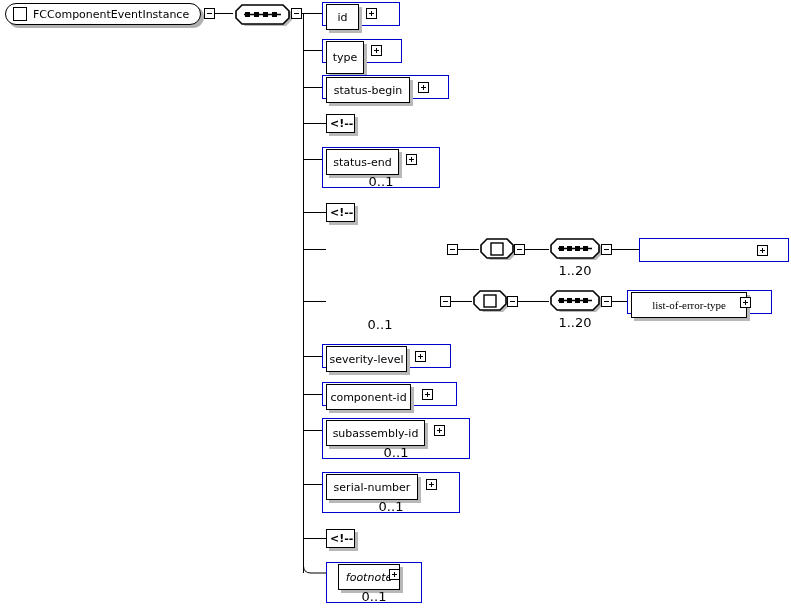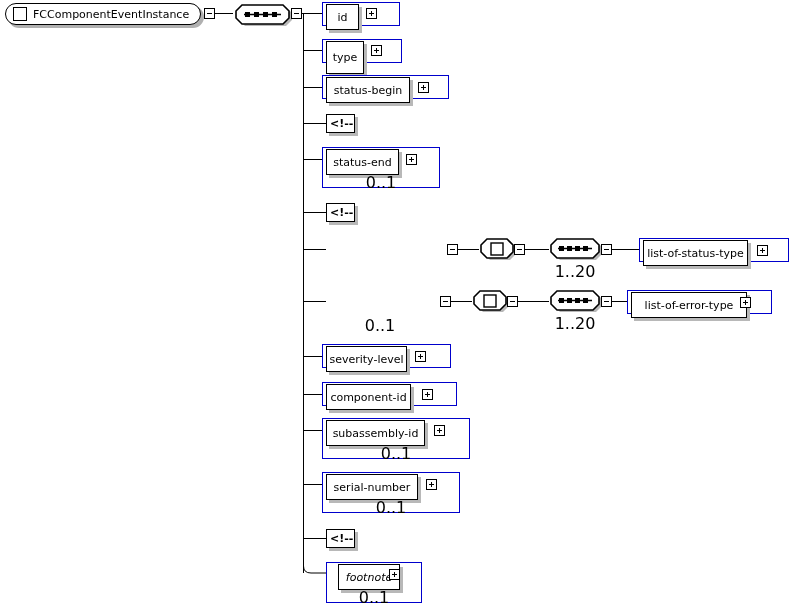--- a/index.html
+++ b/index.html
@@ -92,21 +92,21 @@
     font-size: 11px;
     font-weight: bold;
     color: #000000;
     white-space: nowrap;
     line-height: 1;
   }
 
   
   .card {
     position: absolute;
-    font-size: 16px;
+    font-size: 13px;
     color: #000000;
     text-align: center;
     white-space: nowrap;
     line-height: 1;
   }
 
   
   .toggle {
     position: absolute;
     width: 11px;
@@ -249,23 +249,20 @@
       <rect x="18" y="10" width="5" height="5" fill="#000000"></rect>
       <rect x="26" y="10" width="5" height="5" fill="#000000"></rect>
       <rect x="34" y="10" width="5" height="5" fill="#000000"></rect>
     </svg>
   </div>
   <div class="card" style="left:549px; top:264px; width:52px;">1..20</div>
   <div class="toggle" style="left:601px; top:244px;"></div>
   <div class="hline" style="left:612px; top:249px; width:27px;"></div>
 
   <div class="elem-frame" style="left:639px; top:238px; width:150px; height:24px;"></div>
-  <div class="label-box" style="left:643px; top:240px; width:105px; height:19px;">
-    <span class="txt">list-of-status-type</span>
-  </div>
   <div class="toggle plus" style="left:757px; top:245px;"></div>
 
   <div class="hline" style="left:303px; top:301px; width:23px;"></div>
   <div class="card" style="left:326px; top:318px; width:108px;">0..1</div>
   <div class="toggle" style="left:440px; top:296px;"></div>
   <div class="hline" style="left:451px; top:301px; width:21px;"></div>
 
   <div class="octagon" style="left:472px; top:288px; width:42px; height:27px;">
     <svg width="42" height="27" viewBox="0 0 42 27">
       <polygon points="2,9 8,3 28,3 34,9 34,16 28,22 8,22 2,16" fill="#b8b8b8" transform="translate(3,2)"></polygon>
@@ -285,21 +282,21 @@
       <rect x="18" y="10" width="5" height="5" fill="#000000"></rect>
       <rect x="26" y="10" width="5" height="5" fill="#000000"></rect>
       <rect x="34" y="10" width="5" height="5" fill="#000000"></rect>
     </svg>
   </div>
   <div class="card" style="left:549px; top:316px; width:52px;">1..20</div>
   <div class="toggle" style="left:601px; top:296px;"></div>
   <div class="hline" style="left:612px; top:301px; width:15px;"></div>
 
   <div class="elem-frame" style="left:627px; top:290px; width:145px; height:24px;"></div>
-  <div class="label-box" style="left:631px; top:292px; width:116px; height:19px;">
+  <div class="label-box" style="left:631px; top:292px; width:116px; height:19px;font-family:Liberation Serif, serif;">
     <span class="txt">list-of-error-type</span>
   </div>
   <div class="toggle plus" style="left:740px; top:297px;"></div>
 
   <div class="hline" style="left:303px; top:356px; width:19px;"></div>
   <div class="elem-frame" style="left:322px; top:344px; width:129px; height:24px;"></div>
   <div class="label-box" style="left:326px; top:346px; width:81px; height:19px;">
     <span class="txt">severity-level</span>
   </div>
   <div class="toggle plus" style="left:415px; top:351px;"></div>

